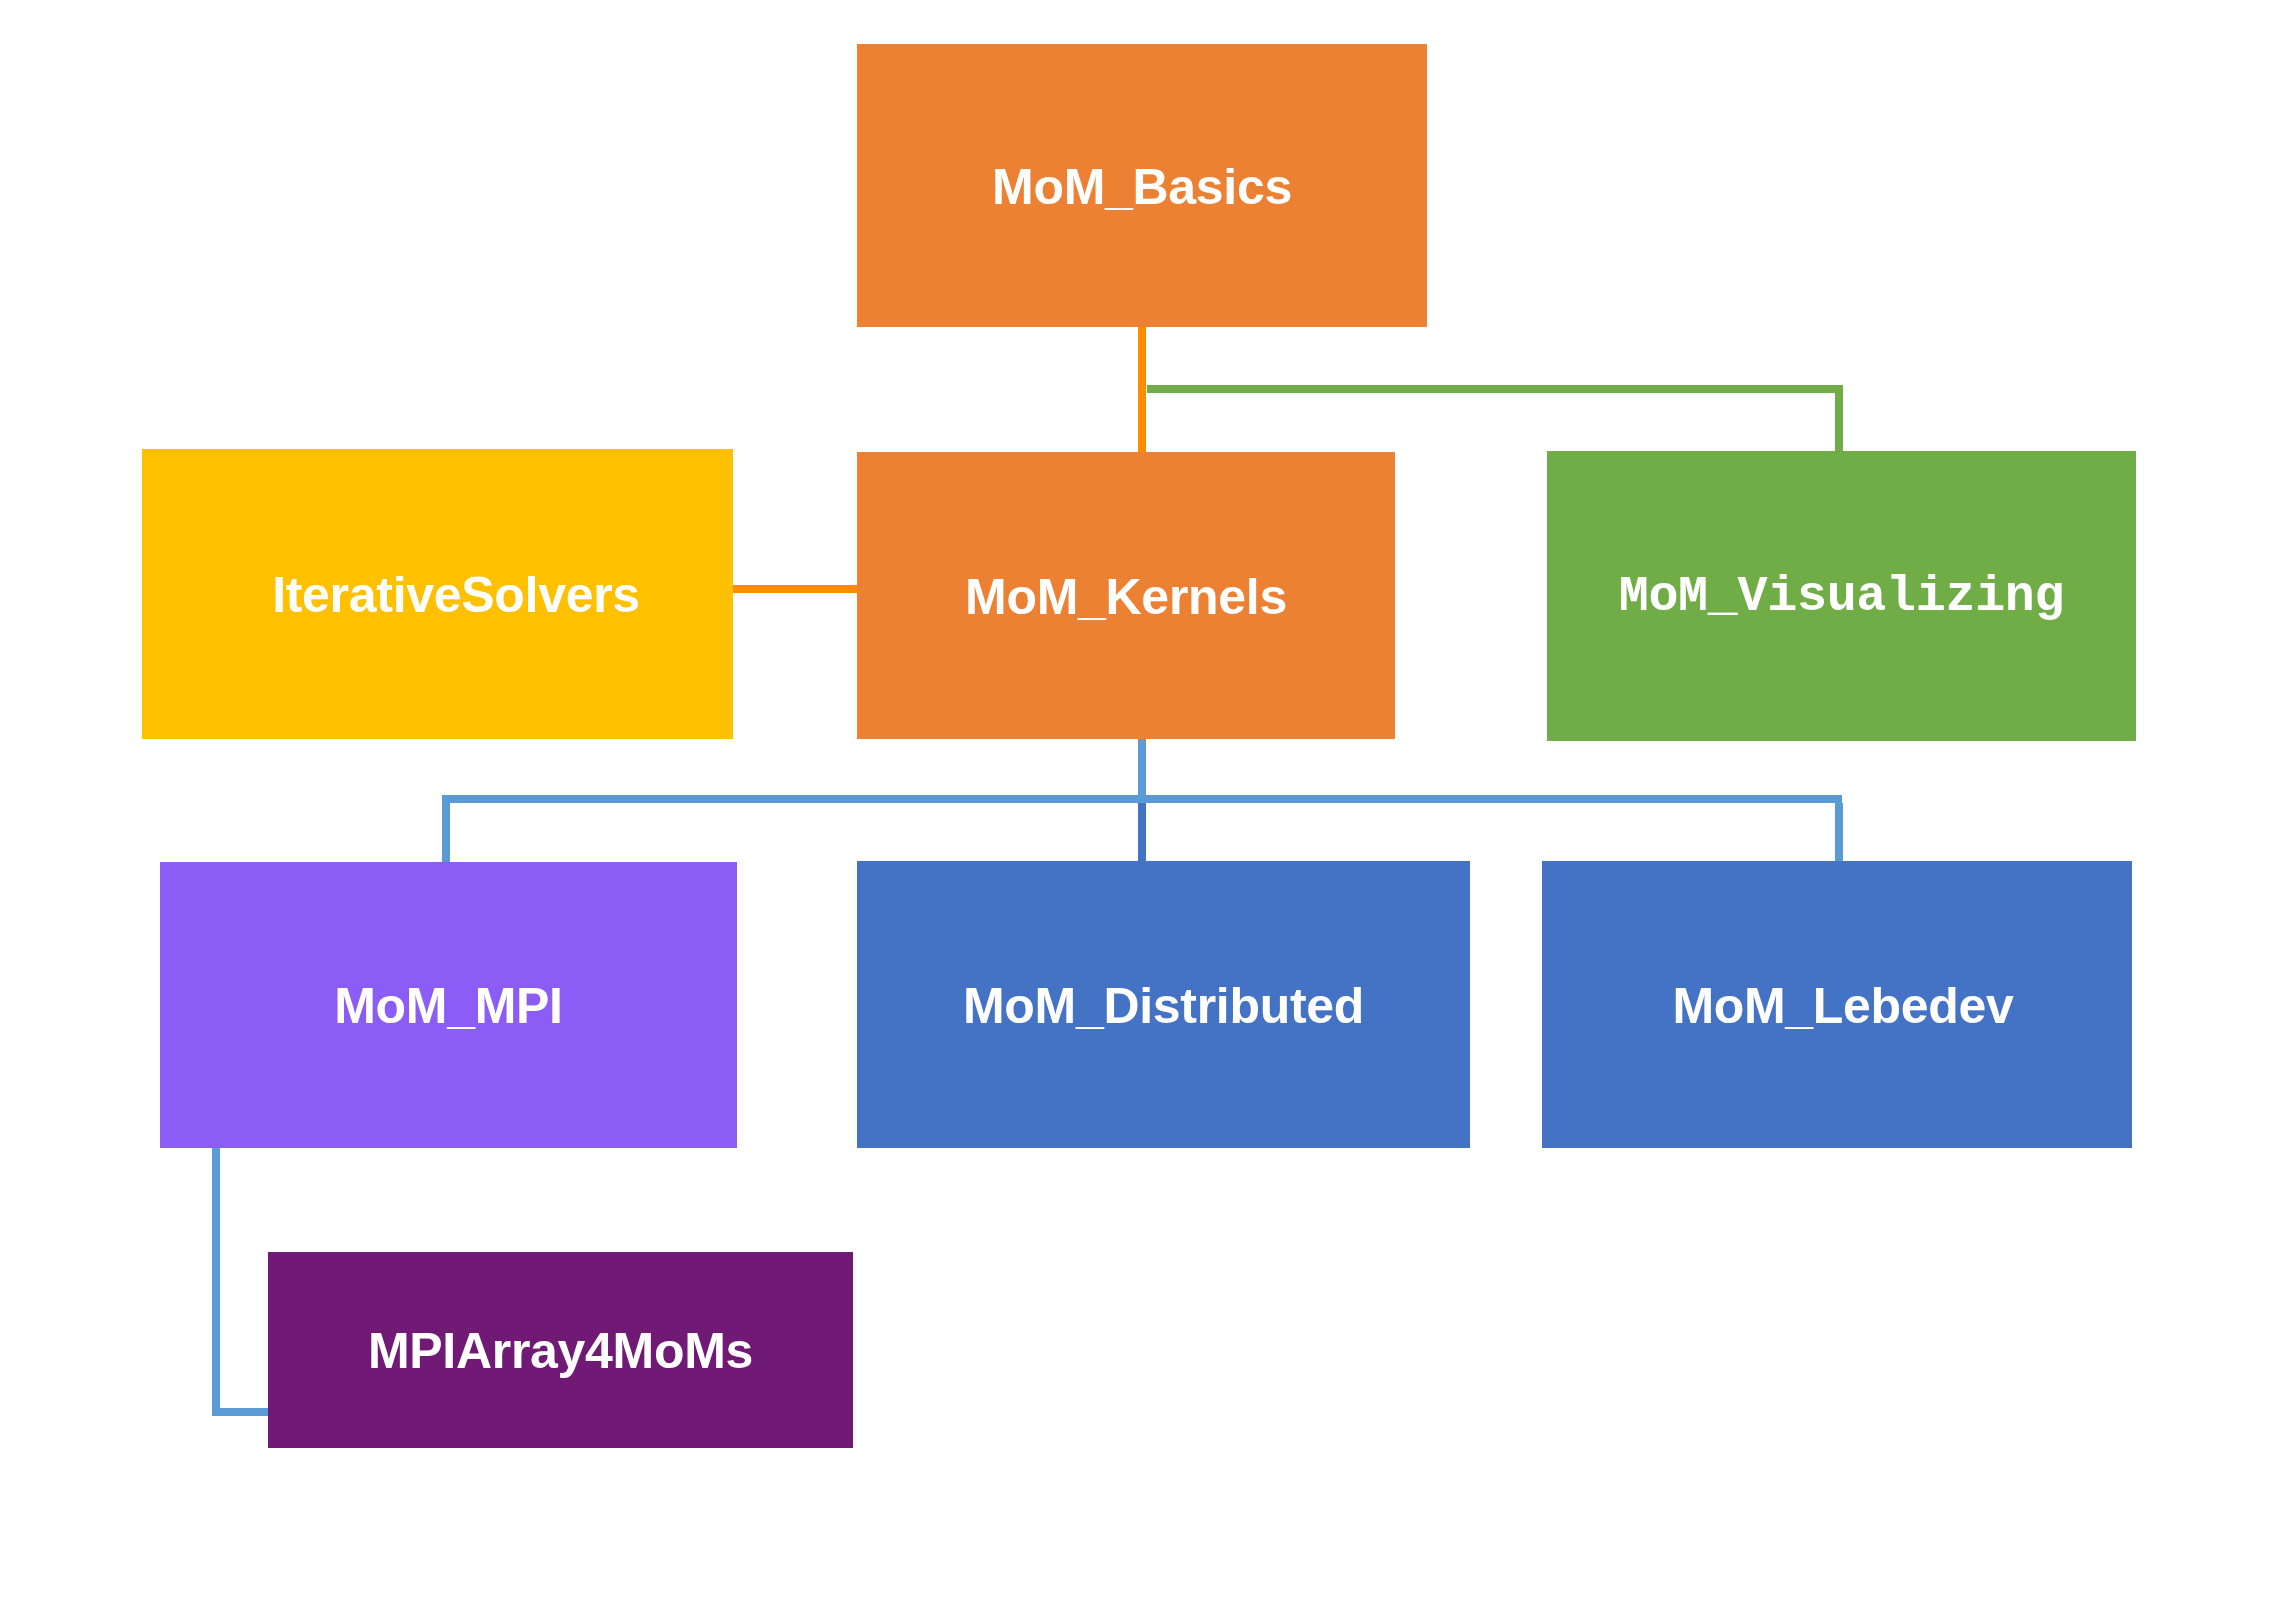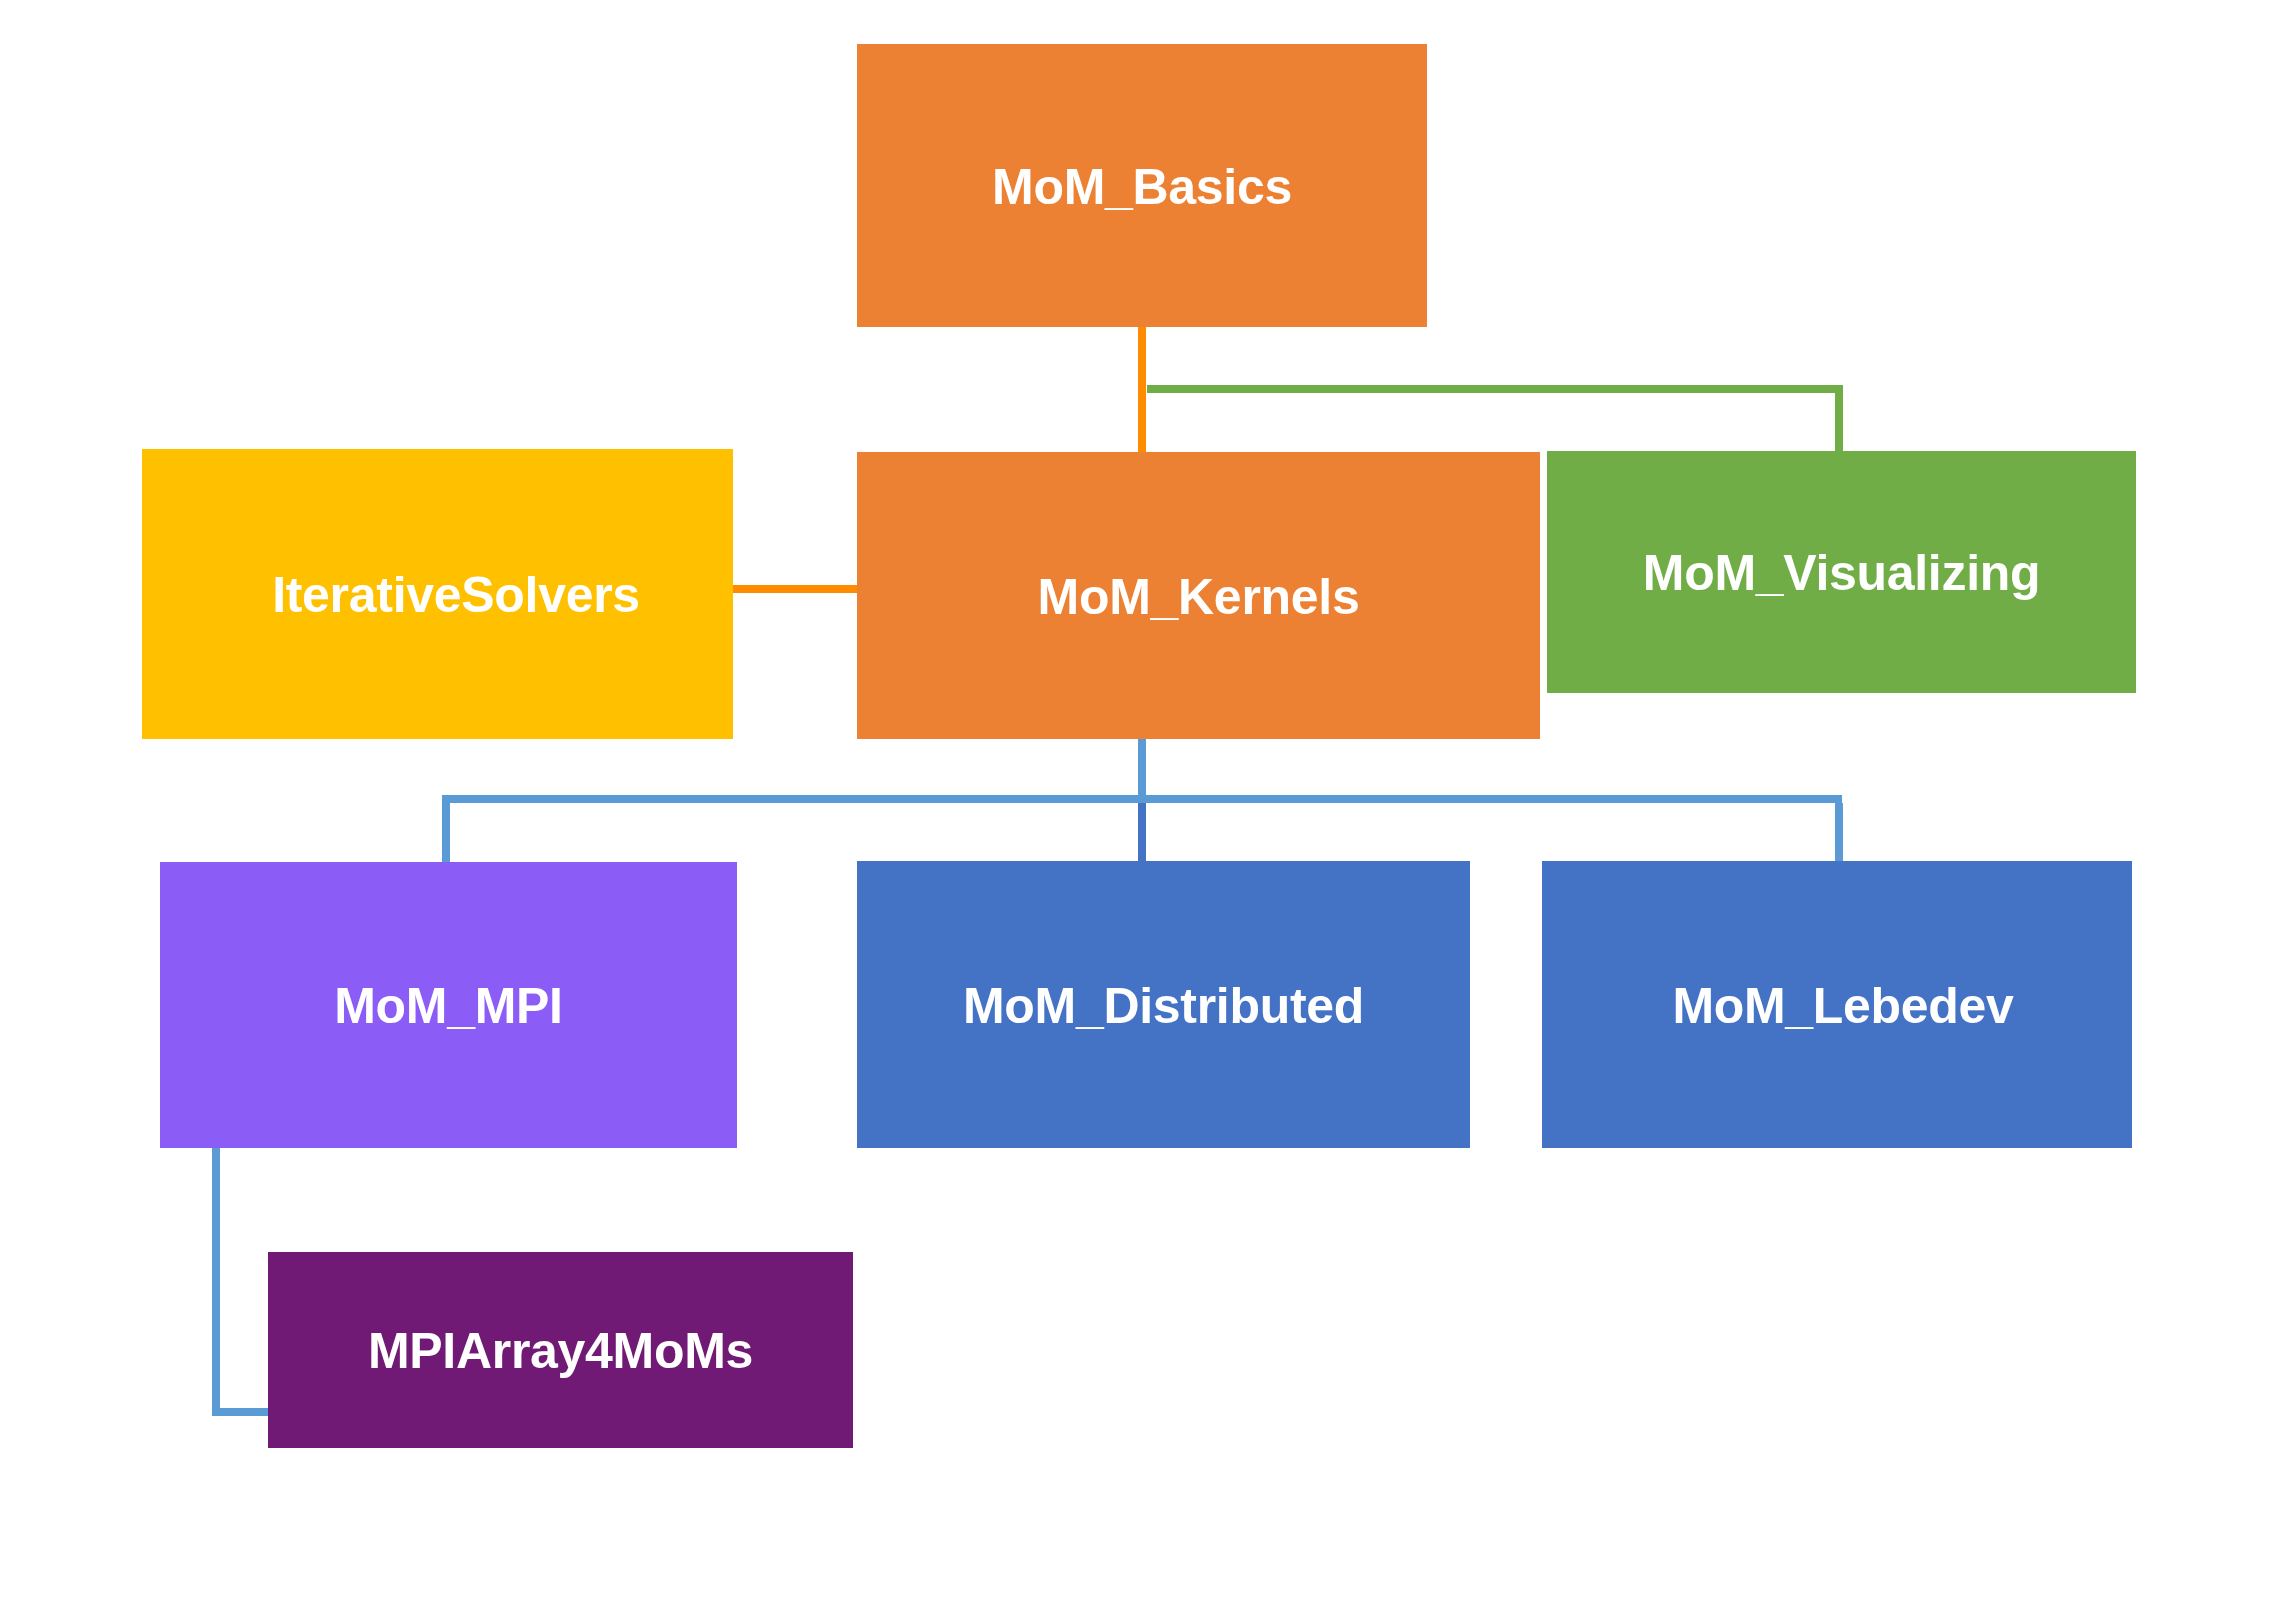--- a/index.html
+++ b/index.html
@@ -35,22 +35,22 @@
   .node span {
     display: block;
     transform: translateY(1.3px);
   }
   .conn {
     position: absolute;
   }
   
   #node-mom-basics      { left:857px; top:44px;   width:570px; height:283px; font-size:50px; }
   #node-iterativesolvers{ left:142px;  top:449px;  width:591px; height:290px; font-size:50px; }
-  #node-mom-kernels     { left:857px; top:452px;  width:683px; height:287px; font-size:50px; }
-  #node-mom-visualizing { left:1547px; top:451px;  width:589px; height:242px; font-size:50px; }
+  #node-mom-kernels     { left:857px; top:452px;  width:538px; height:287px; font-size:50px; }
+  #node-mom-visualizing { left:1547px; top:451px;  width:589px; height:290px; font-size:50px;font-family:Liberation Mono, monospace; }
   #node-mom-mpi         { left:160px;  top:862px; width:577px; height:286px; font-size:50px; }
   #node-mom-distributed { left:857px; top:861px; width:613px; height:287px; font-size:50px; }
   #node-mom-lebedev     { left:1542px; top:861px; width:590px; height:287px; font-size:50px;padding-left:12px; }
   #node-mpiarray4moms   { left:268px;  top:1252px; width:585px; height:196px; font-size:50px; }
 
   
   
   #conn-basics-kernels-v { left:1138px; top:327px;  width:8.3px;  height:126px; }
   
   #conn-basics-vis-h     { left:1147px; top:385px;  width:696px;height:7.7px; }

